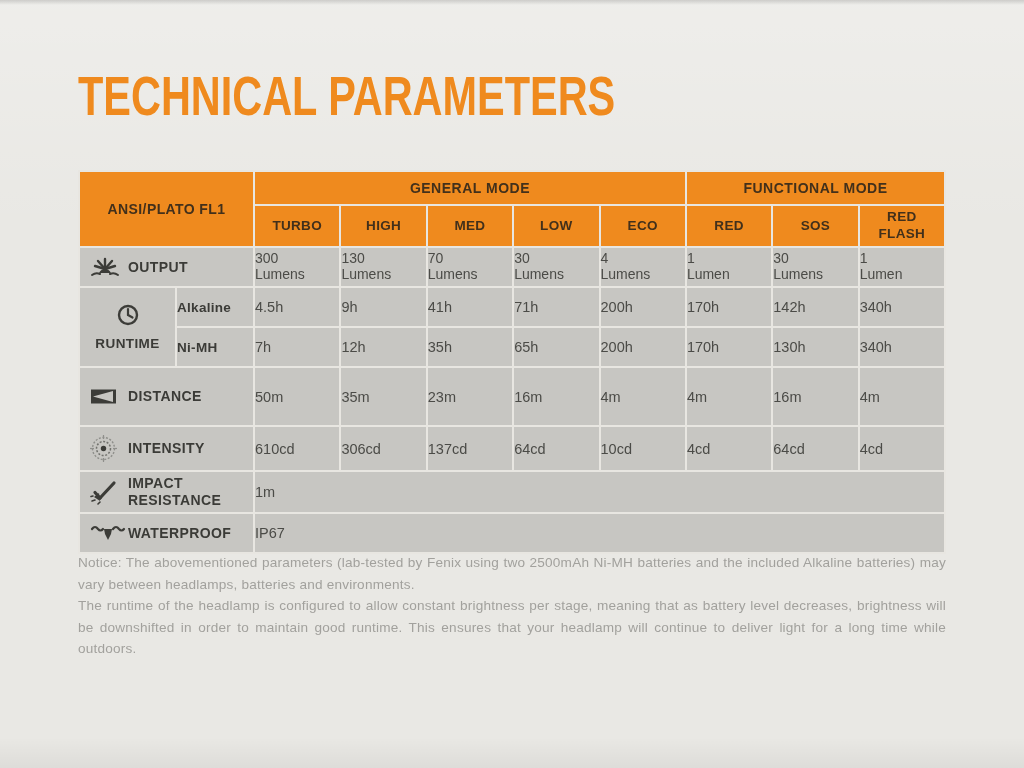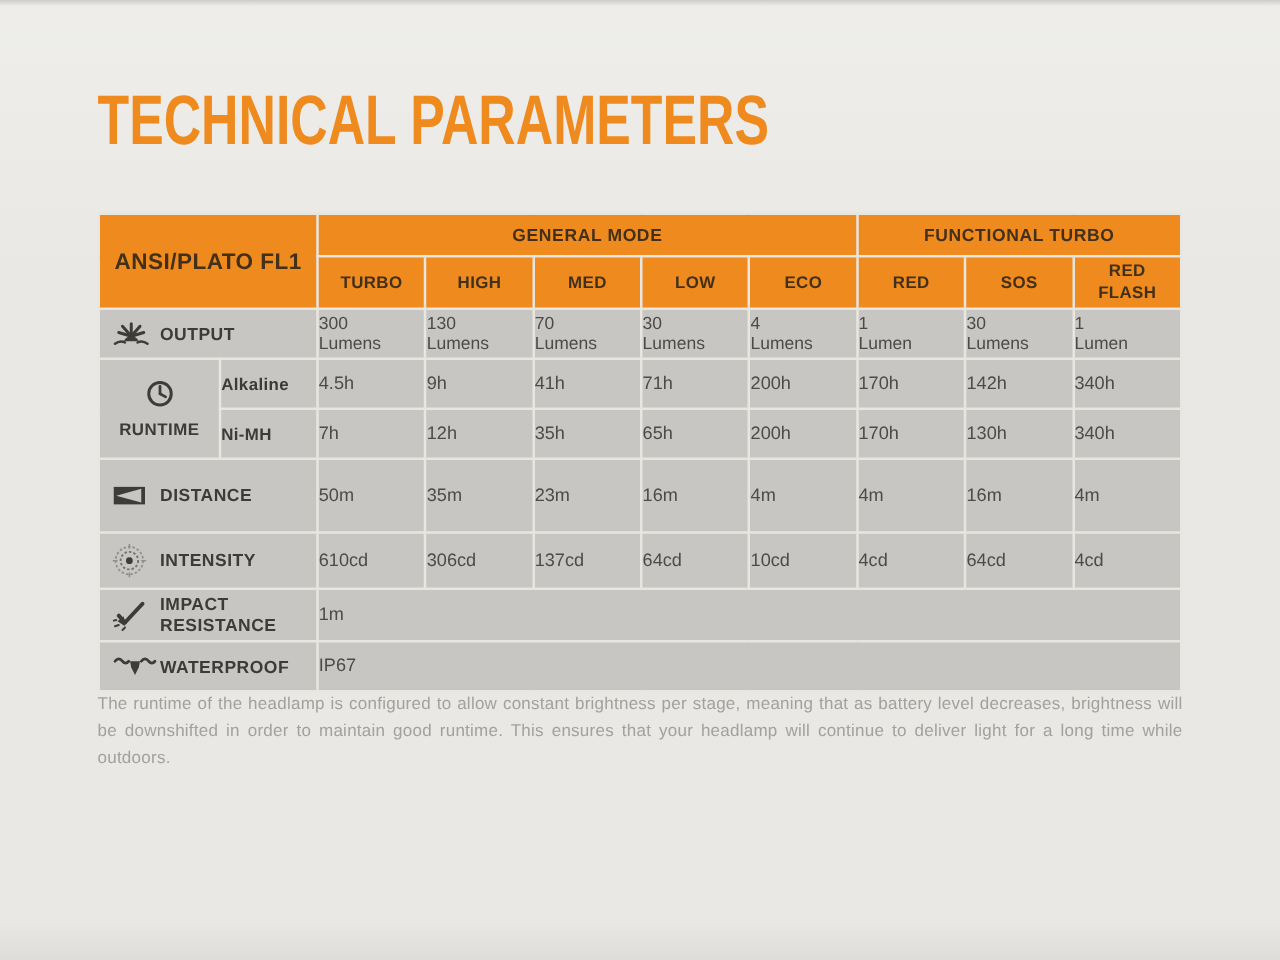--- a/index.html
+++ b/index.html
@@ -19,21 +19,21 @@
     color:#EF8A1E; letter-spacing:0px; white-space:nowrap;
     transform:scaleX(0.74); transform-origin:0 0;
   }
   table.spec {
     position:absolute; left:78px; top:170px; width:868px;
     border-collapse:collapse; table-layout:fixed;
   }
   .spec th, .spec td { border:2px solid #E8E6E1; vertical-align:middle; }
   .orange { background:#EF8A1E; color:#42301B; }
   .gray   { background:#C7C6C2; }
-  th.corner { font-size:18px; font-weight:bold; letter-spacing:0.4px; }
+  th.corner { font-size:14px; font-weight:bold; letter-spacing:0.4px; }
   th.group  { font-size:14px; font-weight:bold; height:34px; letter-spacing:0.5px; }
   th.mode   { font-size:13.5px; font-weight:bold; height:42px; line-height:1.25; letter-spacing:0.3px; padding:0 6px; }
   td.val { text-align:left; color:#4B4B47; font-size:14.5px; }
   td.val .l2 { display:block; line-height:1.12; font-size:14px; }
   tr.r-output td { height:40px; }
   tr.r-alk td, tr.r-nimh td { height:40px; }
   tr.r-dist td { height:59px; }
   tr.r-int td  { height:45px; }
   tr.r-imp td  { height:42px; }
   tr.r-wat td  { height:40px; }
@@ -64,21 +64,21 @@
       <col>
       <col>
       <col>
       <col>
       <col>
   </colgroup>
   <tbody>
   <tr>
     <th class="orange corner" colspan="2" rowspan="2">ANSI/PLATO FL1</th>
     <th class="orange group" colspan="5">GENERAL MODE</th>
-    <th class="orange group" colspan="3">FUNCTIONAL TURBO</th>
+    <th class="orange group" colspan="3">FUNCTIONAL MODE</th>
   </tr>
   <tr>
     <th class="orange mode">TURBO</th>
     <th class="orange mode">HIGH</th>
     <th class="orange mode">MED</th>
     <th class="orange mode">LOW</th>
     <th class="orange mode">ECO</th>
     <th class="orange mode">RED</th>
     <th class="orange mode">SOS</th>
     <th class="orange mode">RED FLASH</th>
@@ -259,14 +259,15 @@
         </span>
         <span class="lbl">WATERPROOF</span>
       </div>
     </td>
     <td class="gray val" colspan="8">IP67</td>
   </tr>
   </tbody>
 </table>
 
 <div class="notice">
+  <p>Notice: The abovementioned parameters (lab-tested by Fenix using two 2500mAh Ni-MH batteries and the included Alkaline batteries) may vary between headlamps, batteries and environments.</p>
   <p>The runtime of the headlamp is configured to allow constant brightness per stage, meaning that as battery level decreases, brightness will be downshifted  in order to maintain good runtime. This ensures that your headlamp will continue to deliver light for a long time while outdoors.</p>
 </div>
 
 </body></html>

